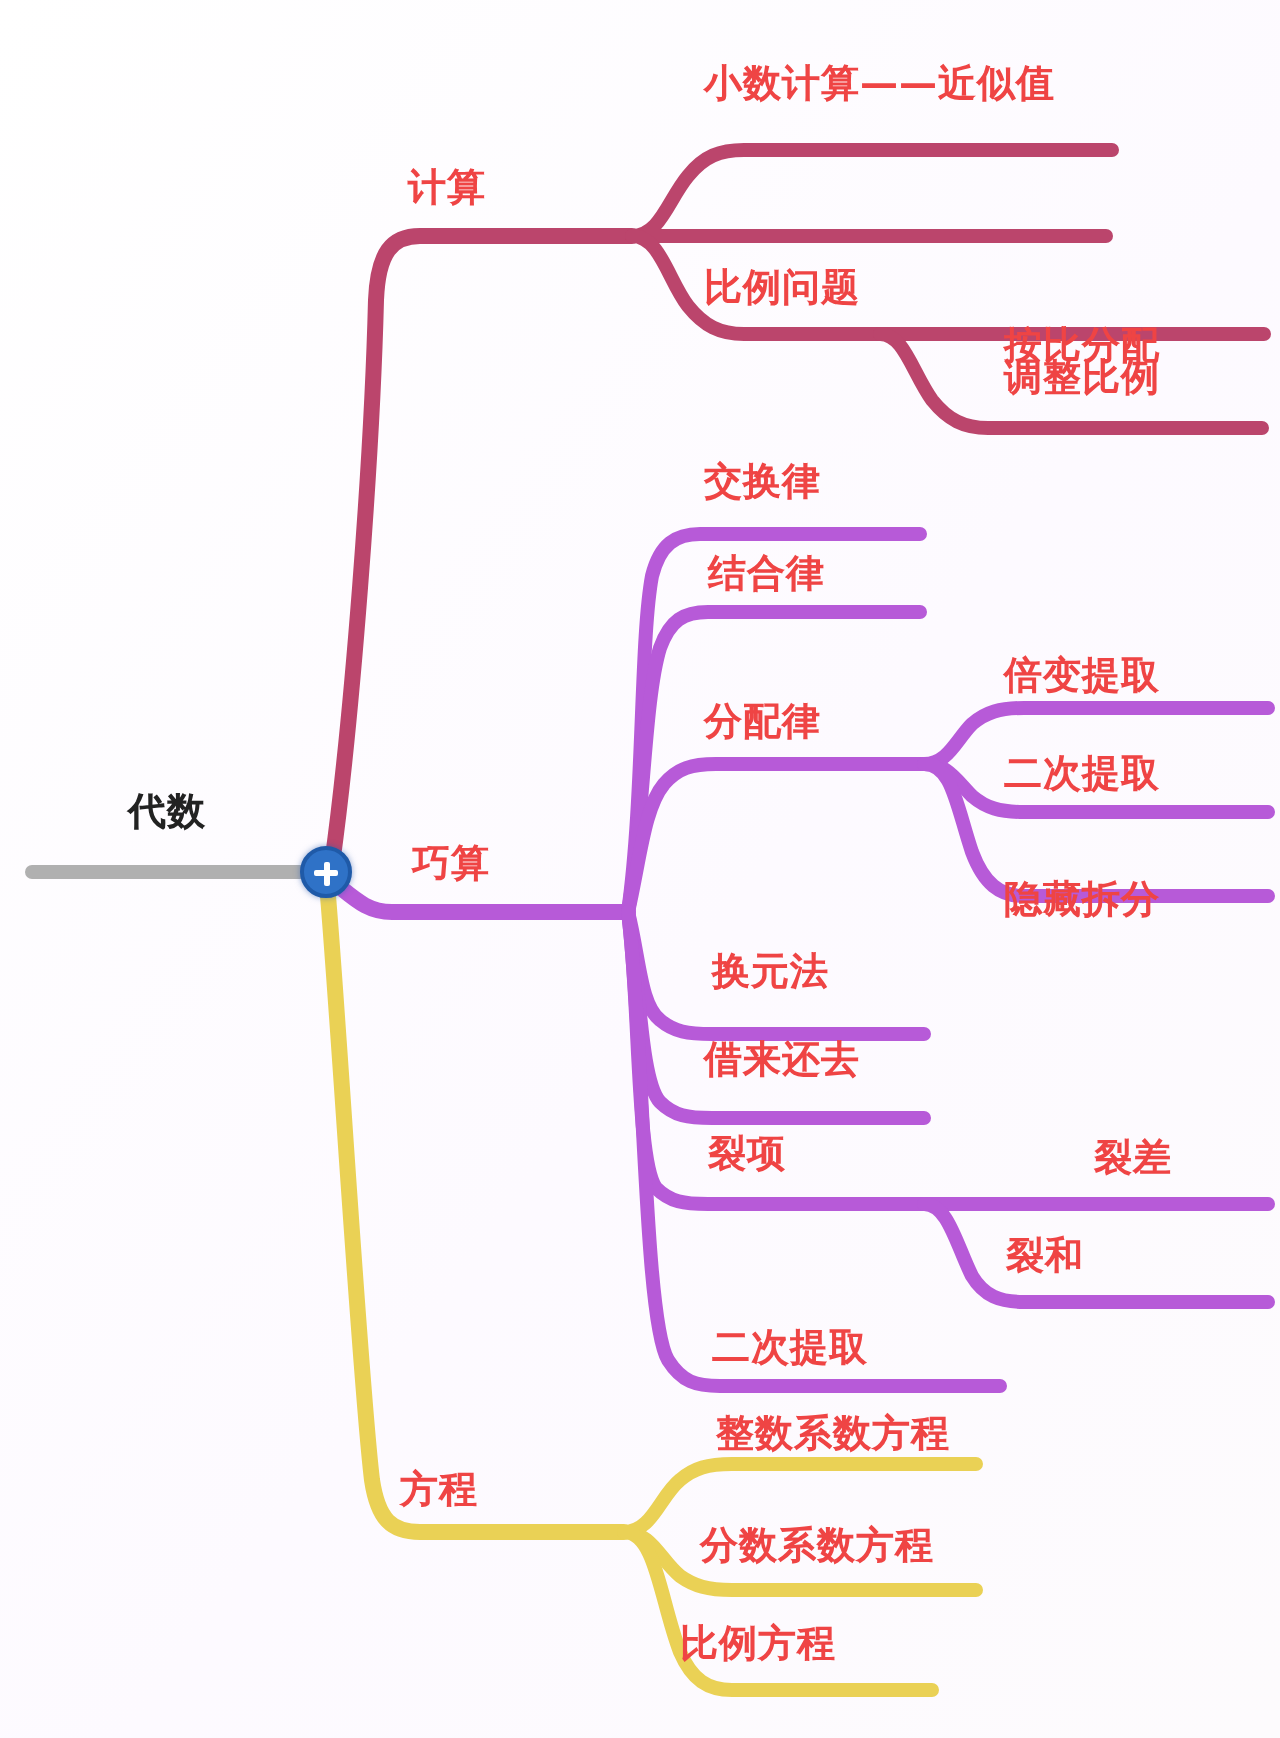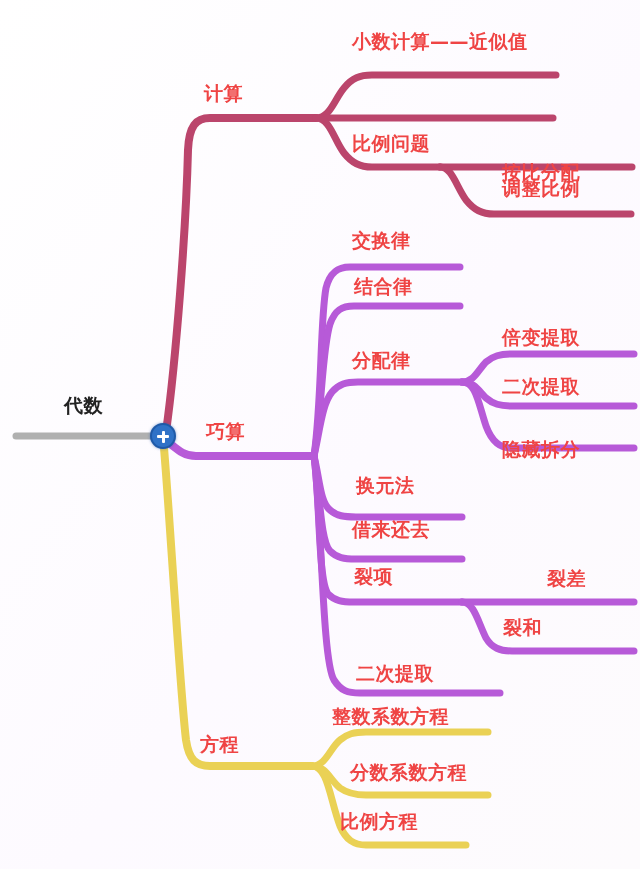--- a/index.html
+++ b/index.html
@@ -137,17 +137,17 @@
   <div class="node-label" style="left:502px; top:378px;">二次提取</div>
   <div class="node-label" style="left:502px; top:421px;margin-top:20px;">隐藏拆分</div>
   <div class="node-label" style="left:356px; top:477px;">换元法</div>
   <div class="node-label" style="left:352px; top:521px;">借来还去</div>
   <div class="node-label" style="left:354px; top:568px;">裂项</div>
   <div class="node-label" style="left:503px; top:570px;margin-left:44px;">裂差</div>
   <div class="node-label" style="left:503px; top:619px;">裂和</div>
   <div class="node-label" style="left:356px; top:665px;">二次提取</div>
 
   <div class="node-label" style="left:200px; top:736px;">方程</div>
-  <div class="node-label" style="left:332px; top:708px;text-align:right;">整数系数方程</div>
+  <div class="node-label" style="left:358px; top:708px;text-align:right;">整数系数方程</div>
   <div class="node-label" style="left:350px; top:764px;">分数系数方程</div>
   <div class="node-label" style="left:340px; top:813px;">比例方程</div>
 
 </div>
 
 </body></html>

